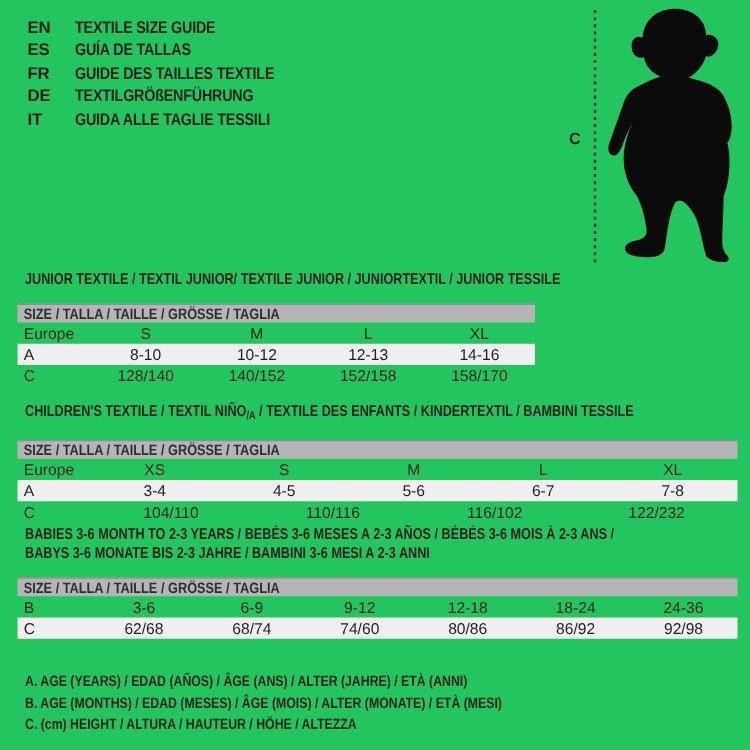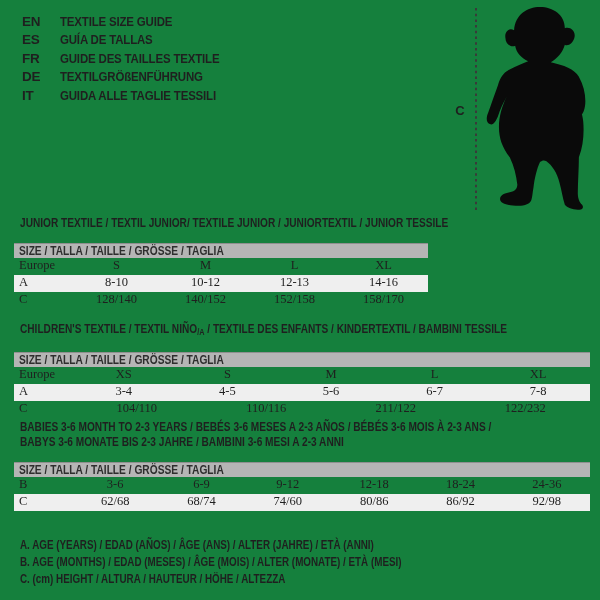--- a/index.html
+++ b/index.html
@@ -1,20 +1,20 @@
 <!DOCTYPE html>
 <html style="--text: #1f1f1f; --bar-bg: #b5b5b5; --bar-border: #8f8f8f; --row-shaded: #efefef;"><head>
 <meta charset="utf-8">
 <style>
   html,body{margin:0;padding:0;background:#888;}
   .page{
     position:relative;
     width:600px;height:600px;
     margin:0 auto;
-    background:#15803d;
+    background:#22c55e;
     font-family:"Liberation Sans","DejaVu Sans",sans-serif;
     color:var(--text,#1f1f1f);
     overflow:hidden;
   }
   
   .lang-list{position:absolute;top:12px;left:22px;}
   .lang-row{display:flex;height:18.5px;align-items:center;font-weight:bold;font-size:13.5px;letter-spacing:-0.2px;}
   .lang-code{width:38px;flex:0 0 38px;}
   .lang-label{transform:scaleX(0.85);transform-origin:0 50%;white-space:nowrap;}
 
@@ -32,21 +32,21 @@
   .title-line{transform:scaleX(0.81);transform-origin:0 50%;white-space:nowrap;}
   .title-line .sub{font-size:9px;vertical-align:-2px;}
   .size-bar{
     margin-top:12px;height:14px;line-height:14px;
     background:var(--bar-bg,#b5b5b5);
     border-top:1px solid var(--bar-border,#8f8f8f);
     font-size:12px;font-weight:bold;color:#2e2e2e;
     padding-left:5px;white-space:nowrap;overflow:hidden;
   }
   .size-bar span{display:inline-block;transform:scaleX(0.85);transform-origin:0 50%;}
-  .trow{display:flex;height:17px;font-size:12.5px;font-family:Liberation Serif, serif;}
+  .trow{display:flex;height:17px;align-items:center;font-size:12.5px;}
   .trow.shaded{background:var(--row-shaded,#efefef);}
   .trow .lbl{flex:0 0 53px;padding-left:5px;}
   .trow .cell{flex:1;text-align:center;}
 
   
   .legend-notes{position:absolute;left:20px;top:537px;}
   .note-line{font-weight:bold;font-size:12px;line-height:17px;transform:scaleX(0.82);transform-origin:0 50%;white-space:nowrap;}
 </style>
 </head>
 <body>
@@ -171,21 +171,21 @@
           <span class="cell">3-4</span>
           <span class="cell">4-5</span>
           <span class="cell">5-6</span>
           <span class="cell">6-7</span>
           <span class="cell">7-8</span>
         </div>
         <div class="trow">
           <span class="lbl">C</span>
           <span class="cell">104/110</span>
           <span class="cell">110/116</span>
-          <span class="cell">211/122</span>
+          <span class="cell">116/102</span>
           <span class="cell">122/232</span>
         </div>
       </div>
       <div class="size-table" id="t-babies">
         <div class="table-title">
           <div class="title-line"><span>BABIES 3-6 MONTH TO 2-3 YEARS / BEBÉS 3-6 MESES A 2-3 AÑOS / BÉBÉS 3-6 MOIS À 2-3 ANS /</span></div>
           <div class="title-line"><span>BABYS 3-6 MONATE BIS 2-3 JAHRE / BAMBINI 3-6 MESI A 2-3 ANNI</span></div>
         </div>
         <div class="size-bar"><span>SIZE / TALLA / TAILLE / GRÖSSE / TAGLIA</span></div>
         <div class="trow">

